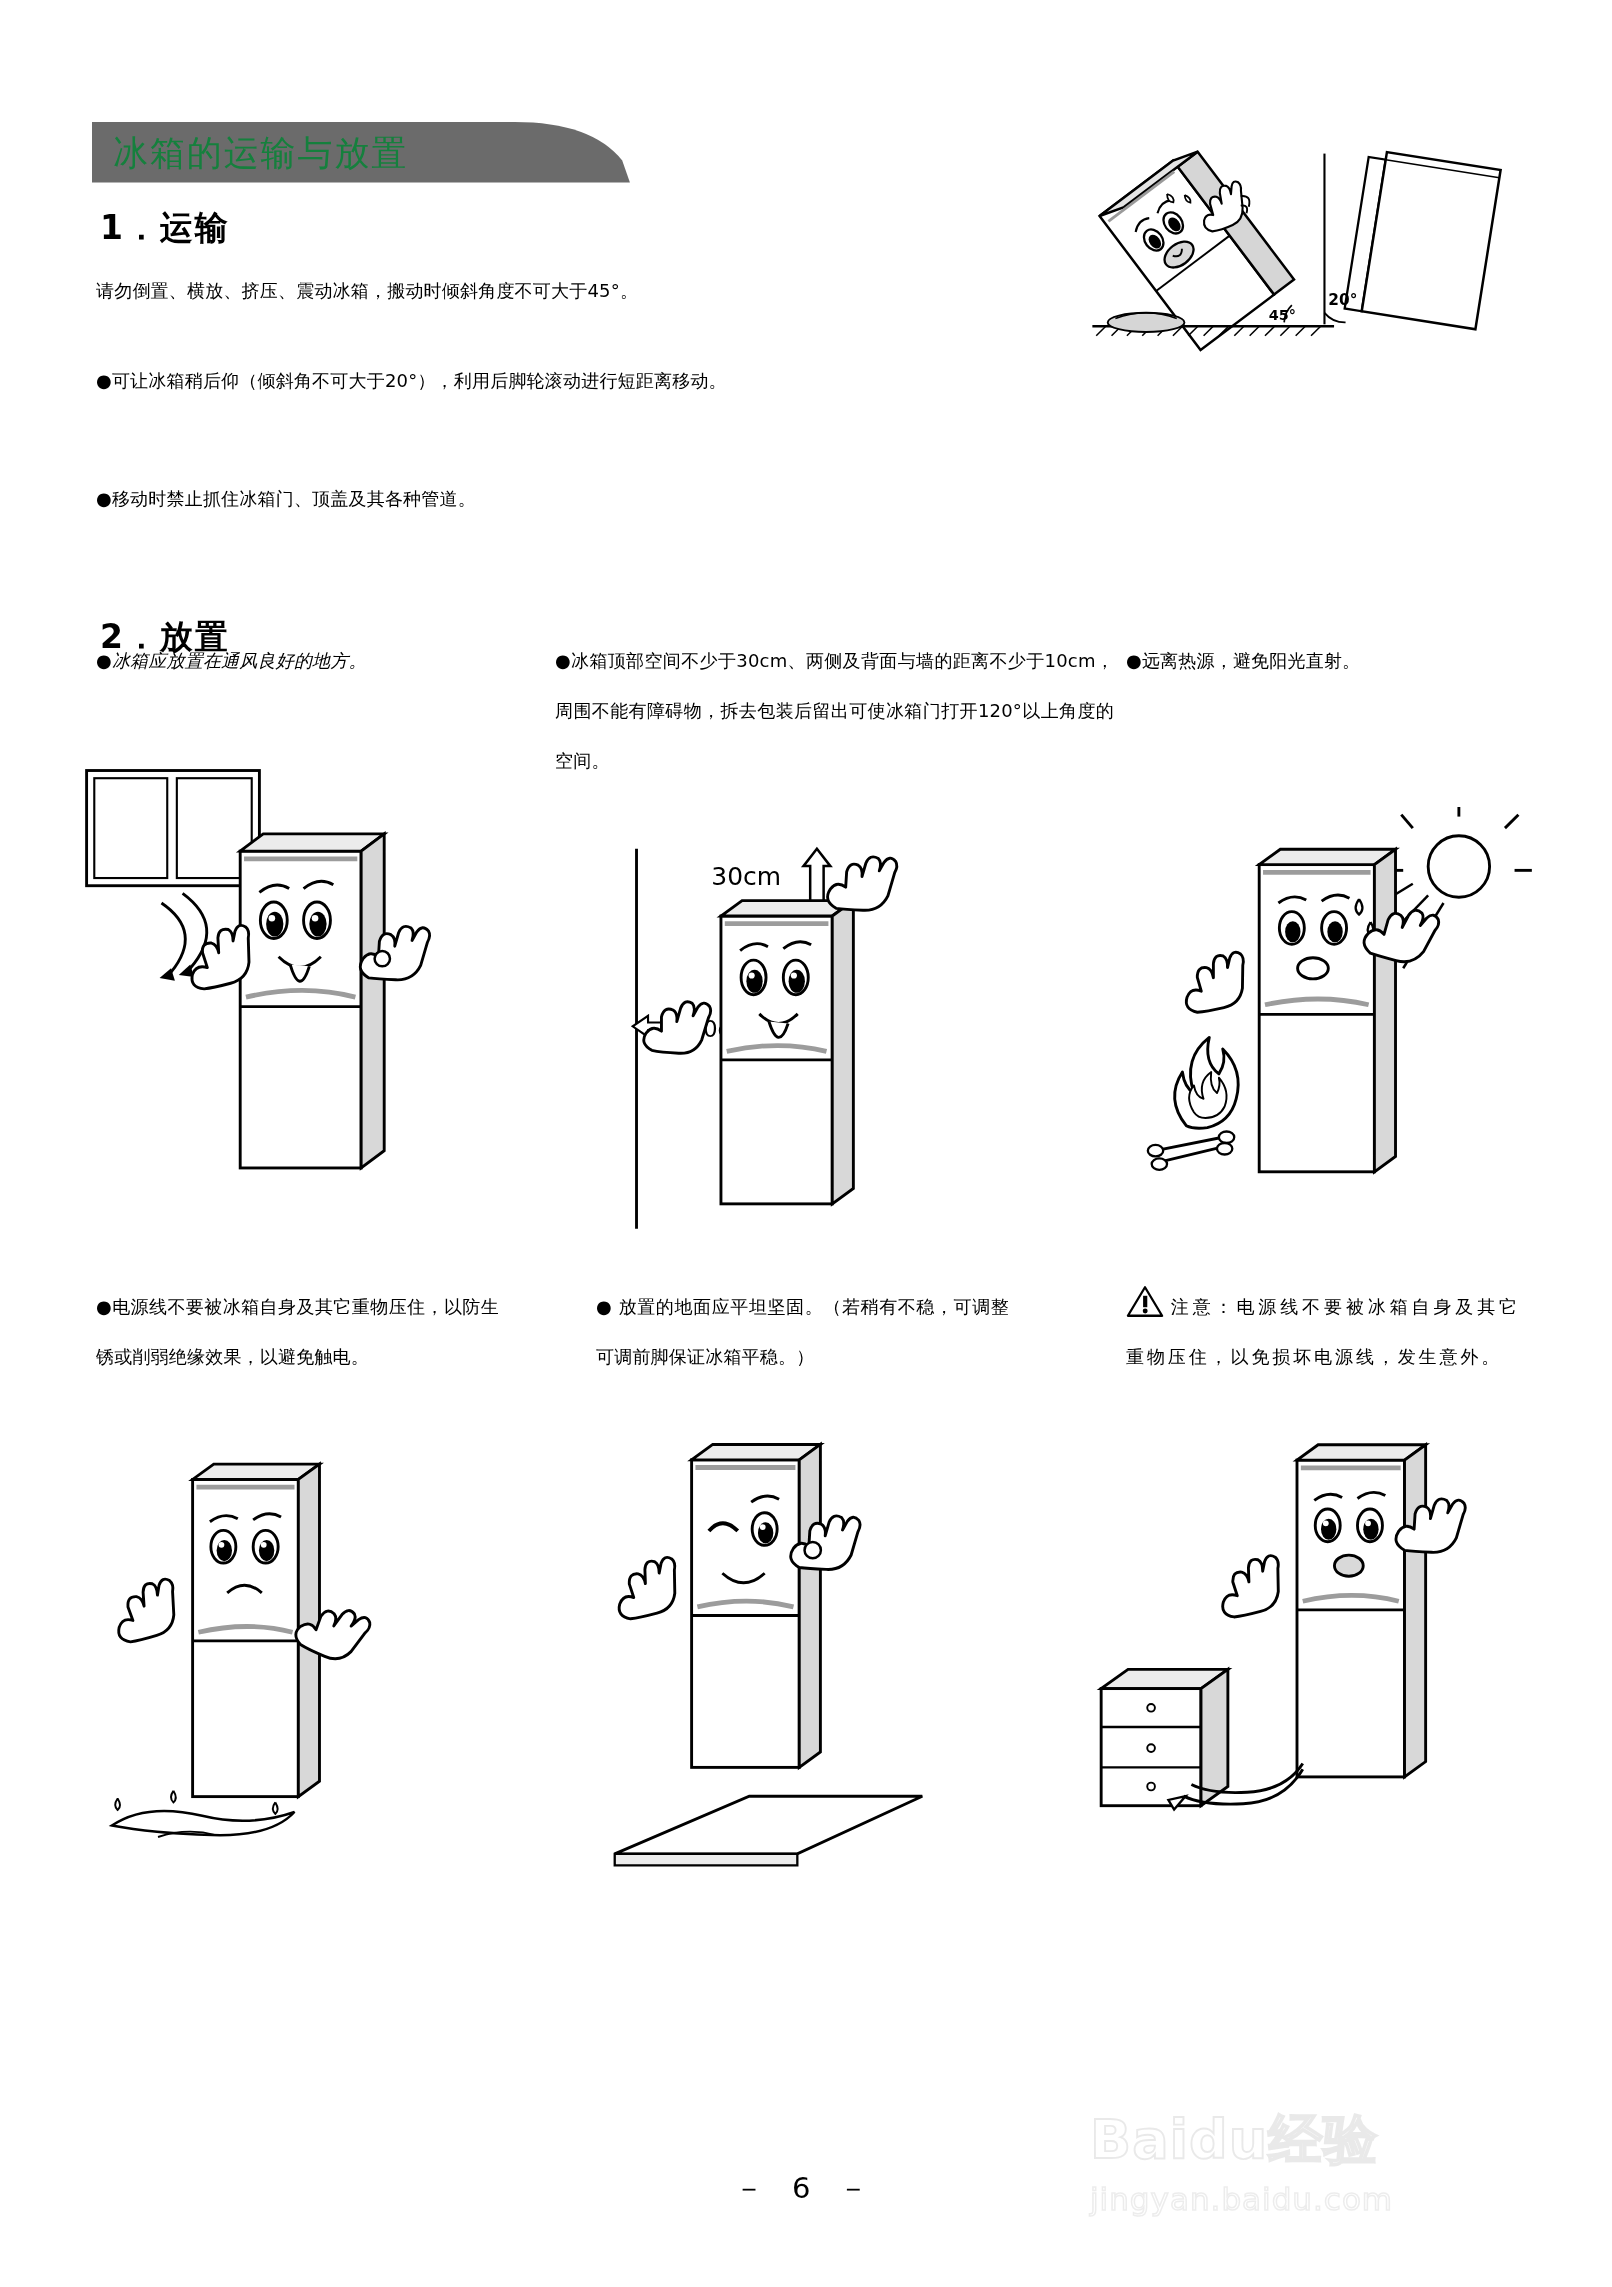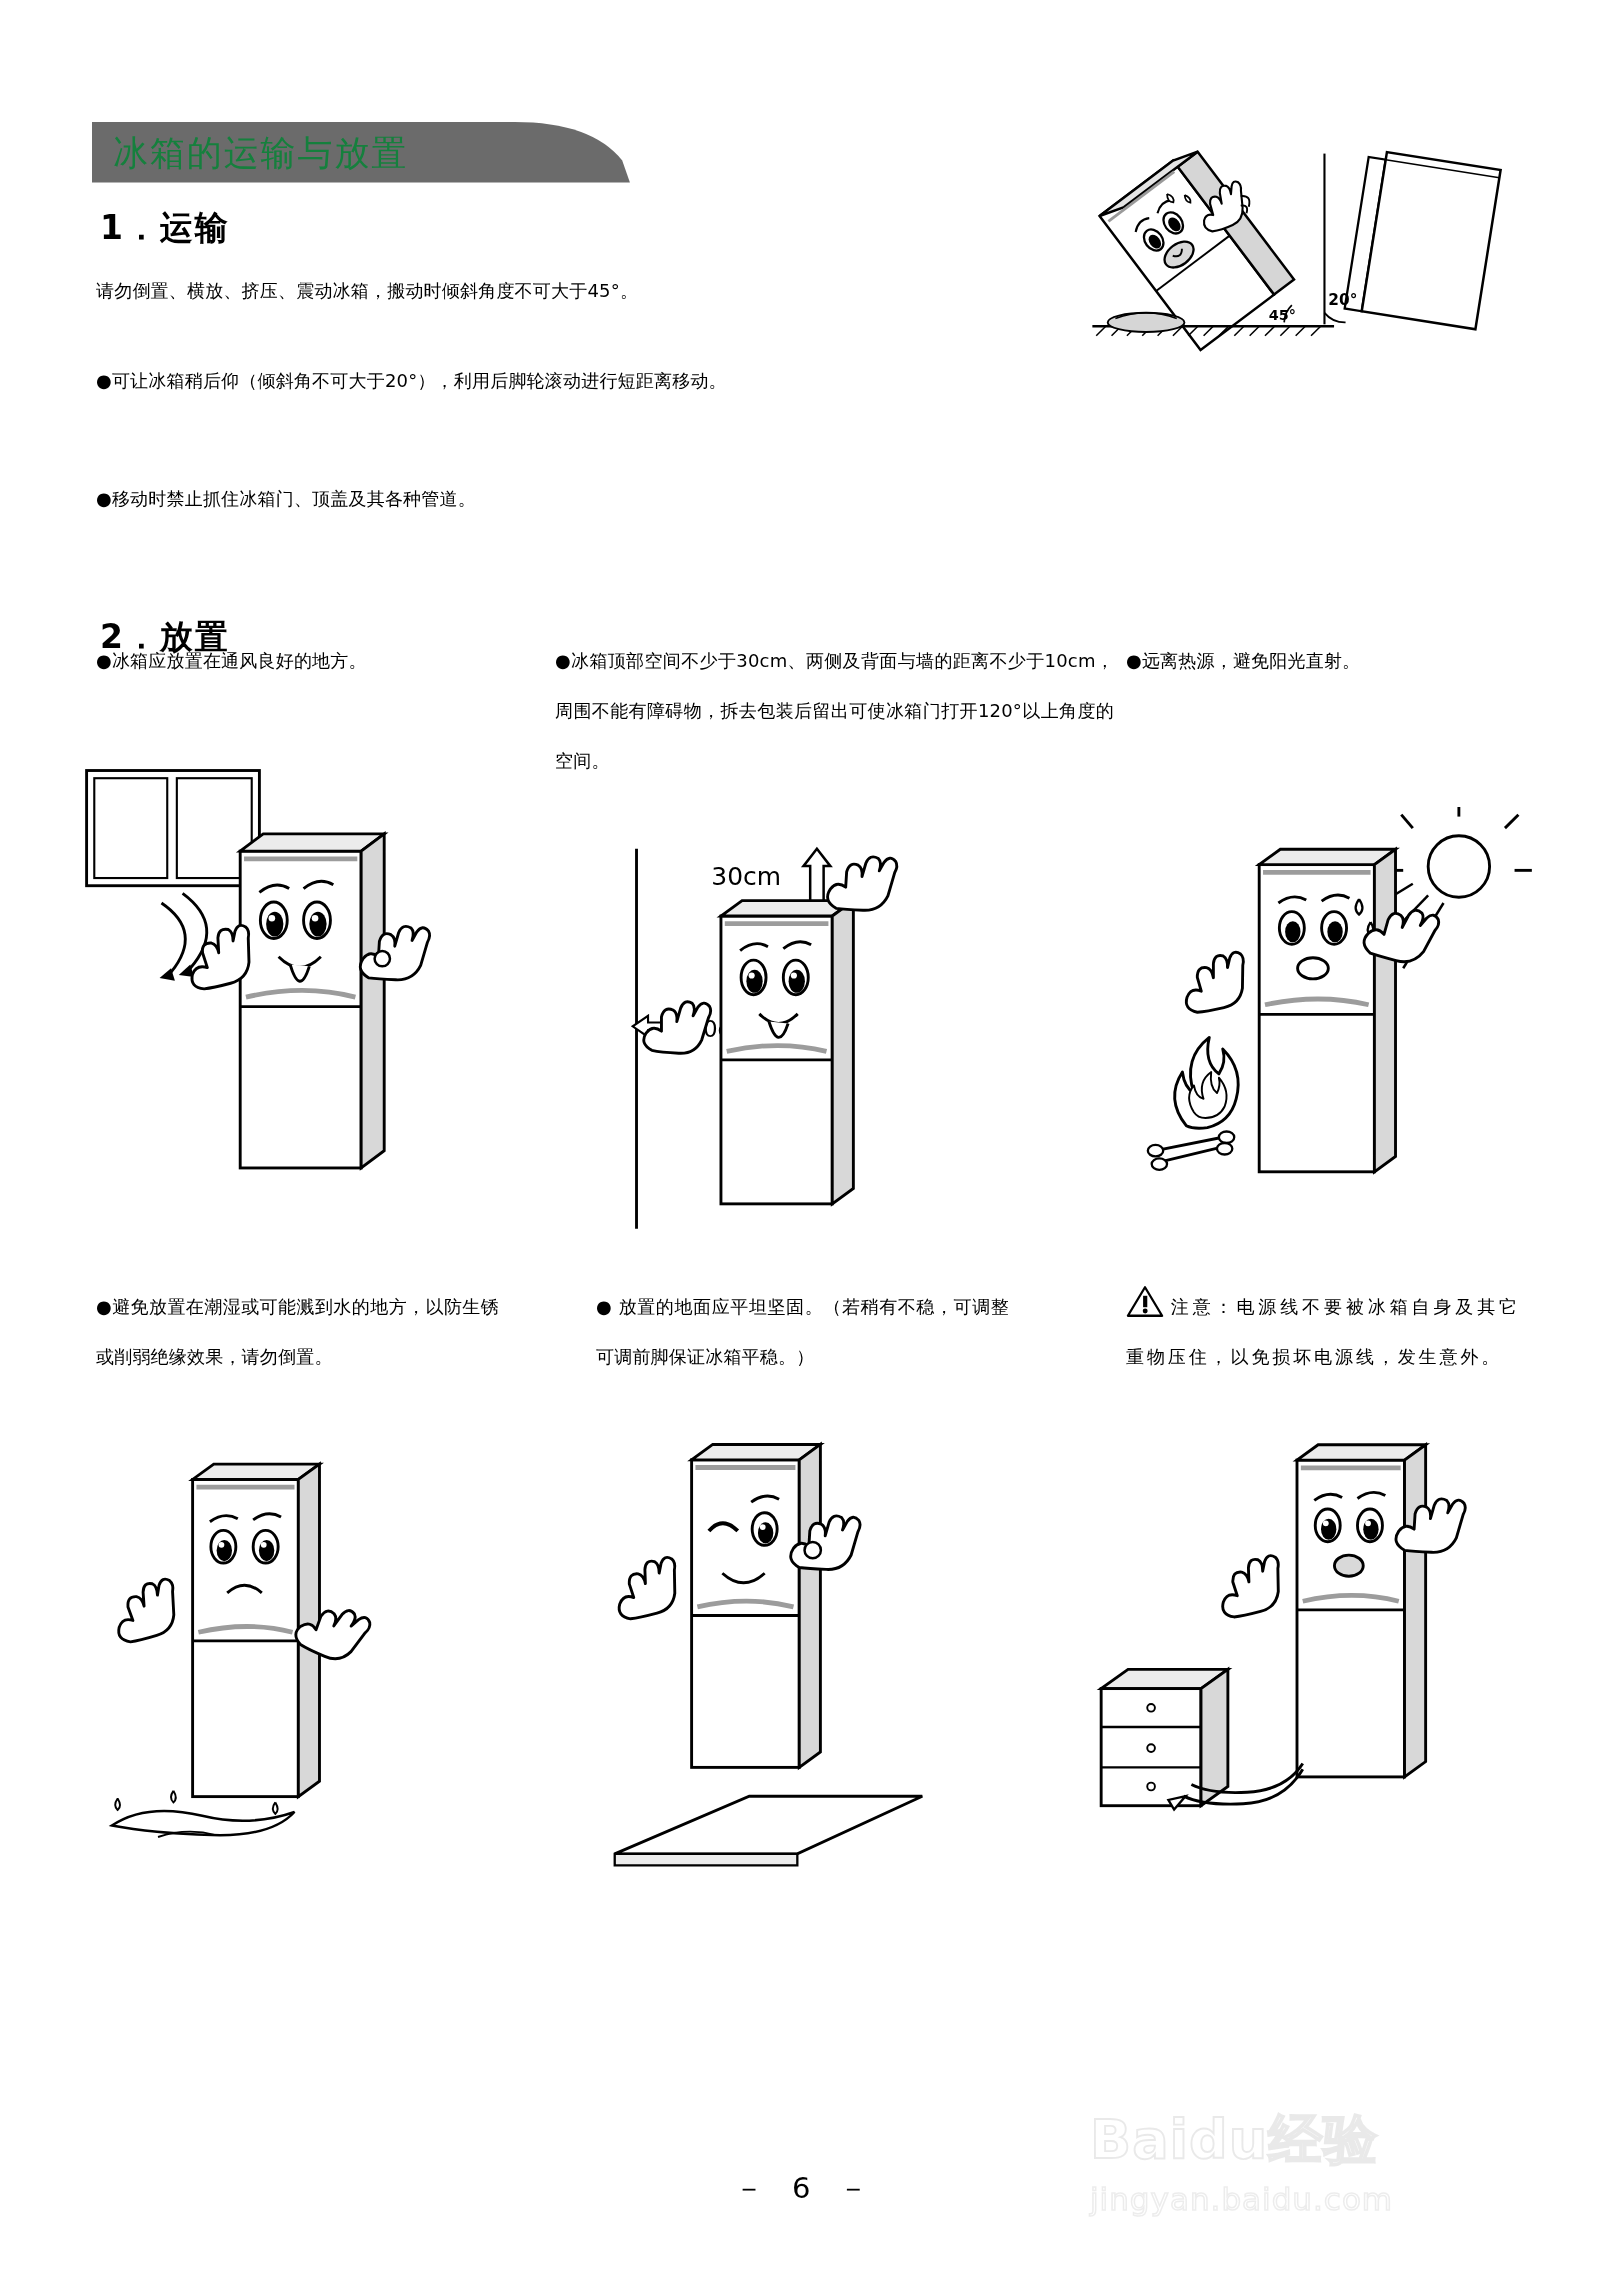--- a/index.html
+++ b/index.html
@@ -30,21 +30,21 @@
   
   .para {
     position:absolute; font-size:18px; line-height:48px;
     letter-spacing:0.2px; text-align:justify;
     font-family:"DejaVu Sans","Liberation Sans",sans-serif;
   }
   #p1 { left:96px; top:267px; width:634px; }
   #p2 { left:96px; top:357px; width:653px; }
   #p3 { left:96px; top:475px; width:672px; }
 
-  #c1text { left:96px; top:636px; width:384px; line-height:50px; }
+  #c1text { left:96px; top:636px; width:384px; line-height:50px;font-style:italic; }
   #c2text { left:555px; top:636px; width:559px; line-height:50px; }
   #c3text { left:1126px; top:636px; width:384px; line-height:50px; }
 
   #b1text { left:96px; top:1282px; width:403px; line-height:50px; }
   #b2text { left:596px; top:1282px; width:413px; line-height:50px; }
   #b3text { left:1126px; top:1282px; width:394px; line-height:50px; letter-spacing:2.9px; }
   #b3text .warn-ico { display:inline-block; vertical-align:-5.8px; margin-right:5.8px; }
 
   
   .illus { position:absolute; }
@@ -322,21 +322,21 @@
                q4,-8 2,-16 q12,14 6,30 q-6,12 -20,12 q-8,0 -12,-6 Z" fill="#fff" stroke="#000" stroke-width="2" stroke-linejoin="round"></path>
 
       <path d="M72,358 l70,-14 M76,370 l66,-16" stroke="#000" stroke-width="3" fill="none"></path>
       <ellipse cx="72" cy="358" rx="8" ry="6" fill="#fff" stroke="#000" stroke-width="2.4"></ellipse>
       <ellipse cx="146" cy="344" rx="8" ry="6" fill="#fff" stroke="#000" stroke-width="2.4"></ellipse>
       <ellipse cx="76" cy="372" rx="8" ry="6" fill="#fff" stroke="#000" stroke-width="2.4"></ellipse>
       <ellipse cx="144" cy="356" rx="8" ry="6" fill="#fff" stroke="#000" stroke-width="2.4"></ellipse>
     </g>
   </svg>
 
-  <div class="para" id="b1text">●避免放置在潮湿或可能溅到水的地方，以防生锈或削弱绝缘效果，请勿倒置。</div>
+  <div class="para" id="b1text">●电源线不要被冰箱自身及其它重物压住，以防生锈或削弱绝缘效果，以避免触电。</div>
   <div class="para" id="b2text">● 放置的地面应平坦坚固。（若稍有不稳，可调整可调前脚保证冰箱平稳。）</div>
   <div class="para" id="b3text">
     <svg class="warn-ico" width="38" height="35" viewBox="0 0 40 36">
       <path d="M20,3 L38,33 L2,33 Z" fill="#fff" stroke="#000" stroke-width="2.4" stroke-linejoin="round"></path>
       <rect x="18" y="12" width="4.4" height="12" fill="#000"></rect>
       <circle cx="20.2" cy="28" r="2.6" fill="#000"></circle>
     </svg><span>注意：电源线不要被冰箱自身及其它重物压住，以免损坏电源线，发生意外。</span>
   </div>
 
   <svg class="illus" id="illus-wet" viewBox="0 0 440 540">

